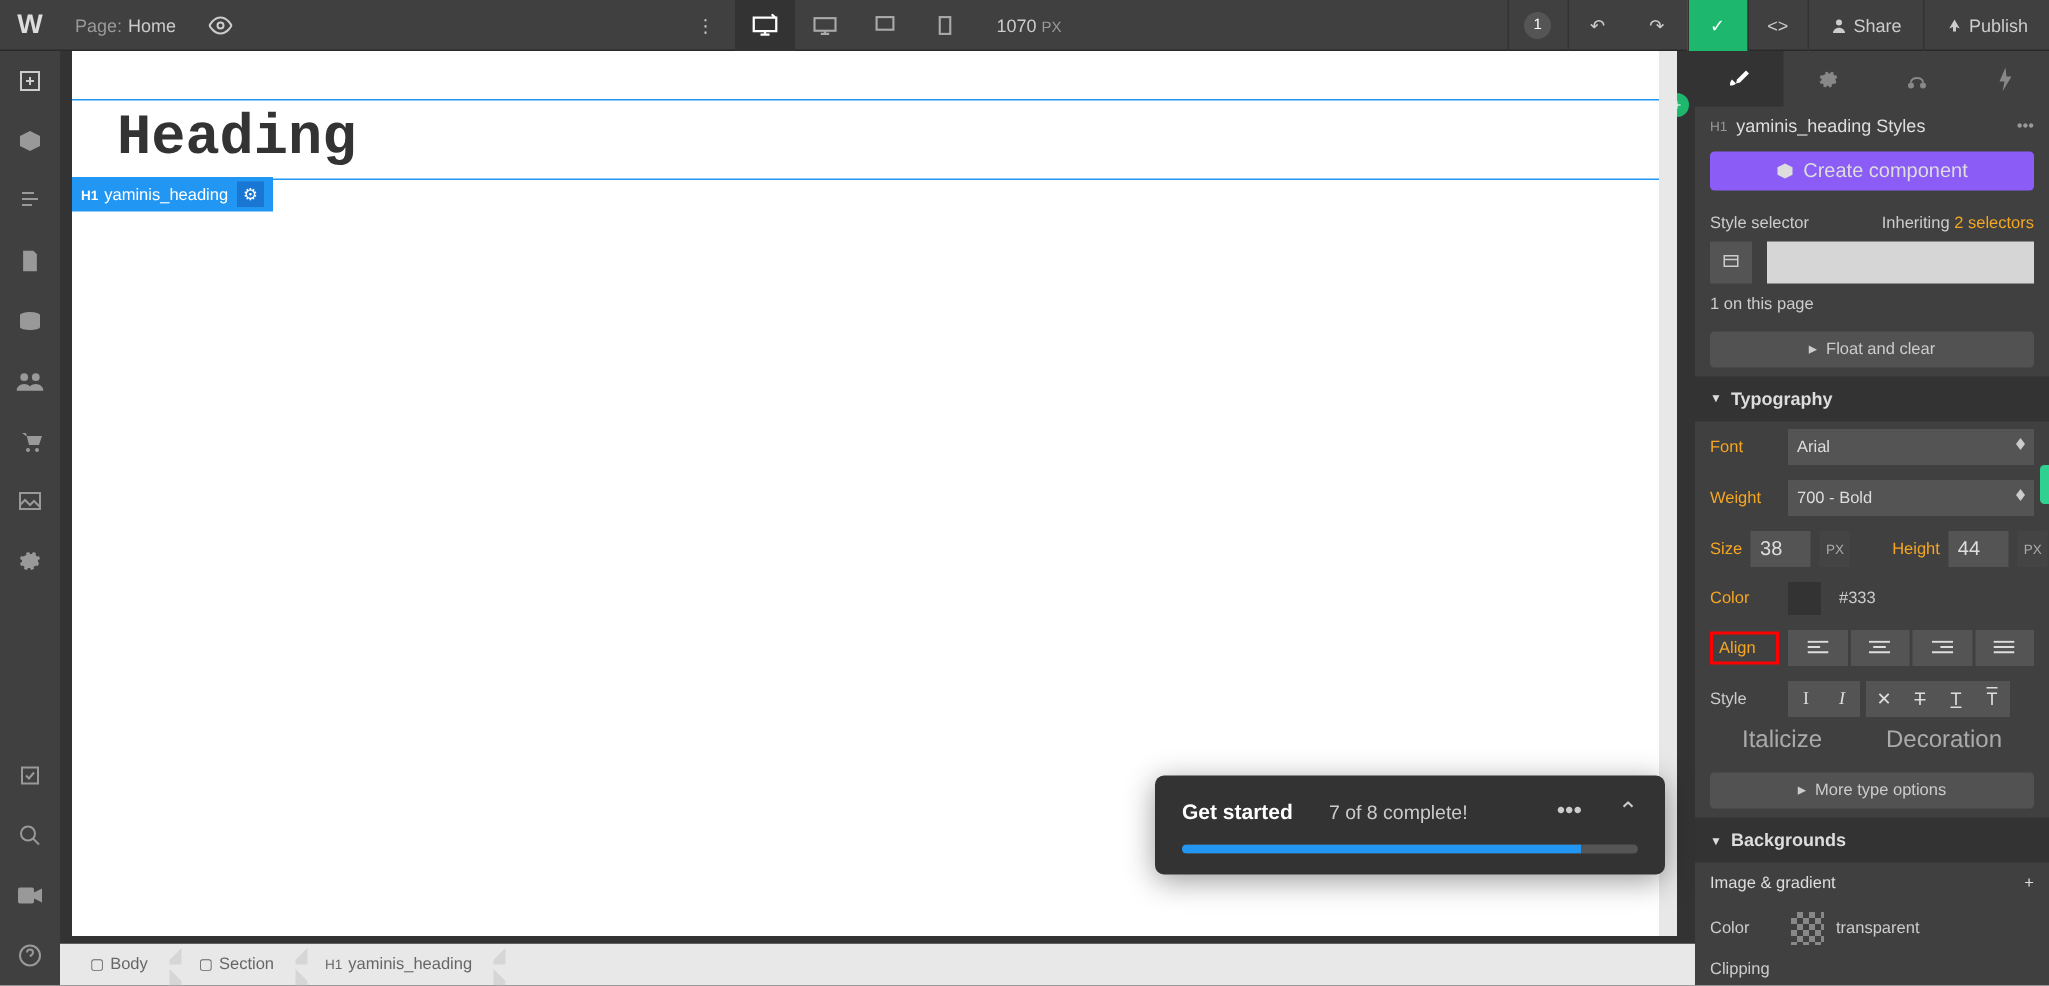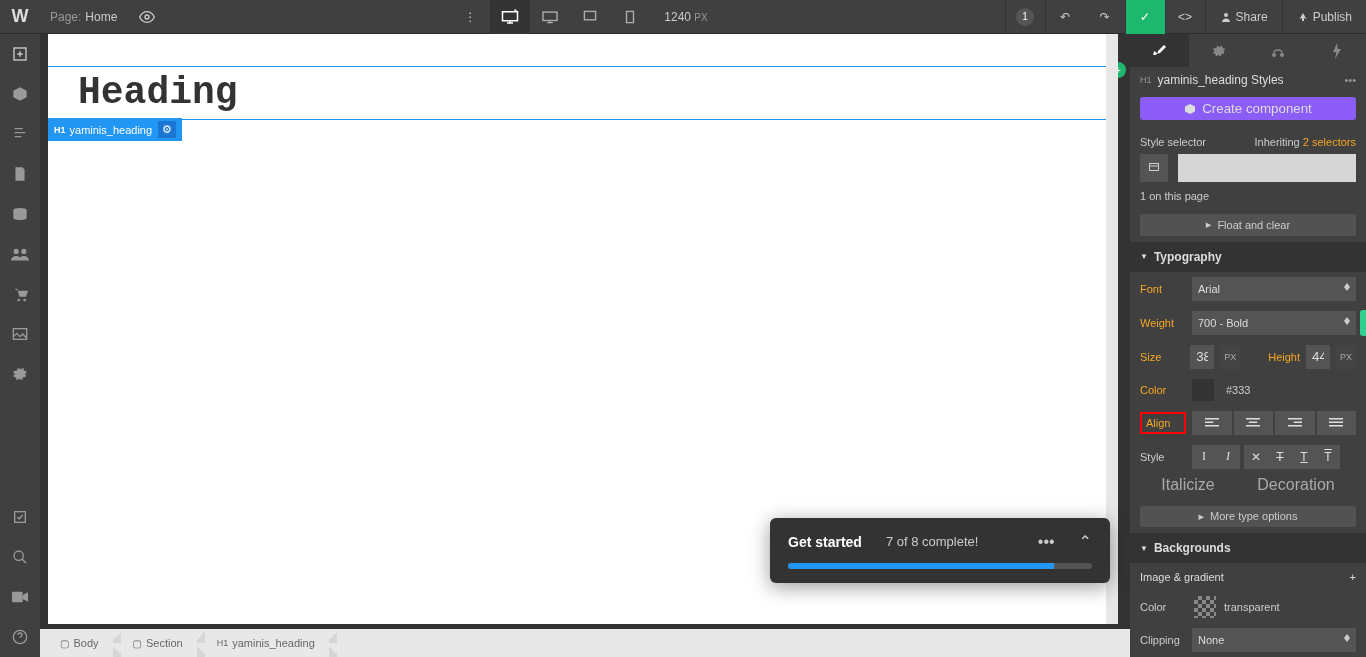--- a/index.html
+++ b/index.html
@@ -68,21 +68,21 @@
 .rp-more { margin-left:auto; color:#999;}
 .rp-btn { background:#8b5cf6; border:none; color:#ddd; height:28px; display:flex; align-items:center; justify-content:center; gap:6px; width:100%; margin:4px 10px 10px; box-sizing:border-box; width:calc(100% - 20px); border-radius:3px;}
 .rp-section-hdr { background:#333; padding:8px 10px; display:flex; align-items:center; gap:6px; font-size:12px; font-weight:bold; color:#ddd;}
 .rp-section-hdr .tri { font-size:8px;}
 .rp-line { display:flex; align-items:center; padding:5px 10px; gap:6px;}
 .rp-line .lbl { width:46px; font-size:11px;}
 .rp-line .lbl.orange { color:#f5a623;}
 .rp-select { flex:1; background:#545454; color:#ddd; height:24px; padding:0 6px; display:flex; align-items:center; position:relative;}
 .rp-select::after{content:'';position:absolute;right:6px;top:50%;transform:translateY(-50%);border-left:3px solid transparent;border-right:3px solid transparent;border-top:4px solid #ccc;}
 .rp-select::before{content:'';position:absolute;right:6px;top:calc(50% - 6px);border-left:3px solid transparent;border-right:3px solid transparent;border-bottom:4px solid #ccc;}
-.rp-input { background:#545454; color:#ddd; height:24px; padding:0 6px; border:none; width:24px; text-align:left;}
+.rp-input { background:#545454; color:#ddd; height:24px; padding:0 6px; border:none; width:40px; text-align:left;}
 .rp-unit { background:#444; color:#aaa; font-size:9px; height:24px; padding:0 4px; display:flex; align-items:center;}
 .rp-swatch { width:22px; height:22px; background:#333;}
 .rp-align-group { display:flex; flex:1; gap:2px;}
 .rp-align-btn { flex:1; background:#545454; height:24px; display:flex; align-items:center; justify-content:center; color:#ddd;}
 .rp-style-group {display:flex; flex:1; gap:4px;}
 .rp-style-pair {display:flex;}
 .rp-style-btn { width:24px; height:24px; background:#545454; display:flex; align-items:center; justify-content:center; color:#ddd; font-size:12px;}
 .rp-centerbtn { background:#525252; height:26px; display:flex; align-items:center; justify-content:center; gap:6px; margin:6px 10px; border-radius:3px;}
 .rp-subhdr { padding: 8px 10px; display:flex; align-items:center; color:#ddd;}
 .rp-subhdr .plus{margin-left:auto;}
@@ -132,21 +132,21 @@
           <svg width="14" height="14" viewBox="0 0 20 20" fill="none" stroke="#aaa" stroke-width="2">
             <rect x="2" y="2" width="16" height="12"></rect>
           </svg>
         </div>
       <div class="devbtn">
           <svg width="10" height="14" viewBox="0 0 14 20" fill="none" stroke="#aaa" stroke-width="2">
             <rect x="2" y="2" width="10" height="16"></rect>
           </svg>
         </div>
     </div>
-    <div class="widthdisp"><span>1240</span>&nbsp;<span style="color:#999;font-size:10px;">PX</span></div>
+    <div class="widthdisp"><span>1070</span>&nbsp;<span style="color:#999;font-size:10px;">PX</span></div>
     <div class="spacer"></div>
     <div class="rightgroup">
       <div class="tbtn">
           <span class="badge">1</span>
         </div>
       <div class="tbtn">↶</div>
       <div class="tbtn" style="border-left:none;">↷</div>
       <div class="tbtn greenbtn">✓</div>
       <div class="tbtn">&lt;&gt;</div>
       <div class="tbtn textbtn">
@@ -441,20 +441,17 @@
         <span>Image &amp; gradient</span>
         <span class="plus">+</span>
       </div>
       <div class="rp-colorline">
         <span class="lbl" style="width:46px;">Color</span>
         <div class="checker"></div>
         <span>transparent</span>
       </div>
       <div class="rp-line">
         <span class="lbl">Clipping</span>
-        <div class="rp-select">
-            <span>None</span>
-          </div>
       </div>
     </div>
   </div>
 </div>
 <div class="floatright-green-tab"></div>
 
 </body></html>

